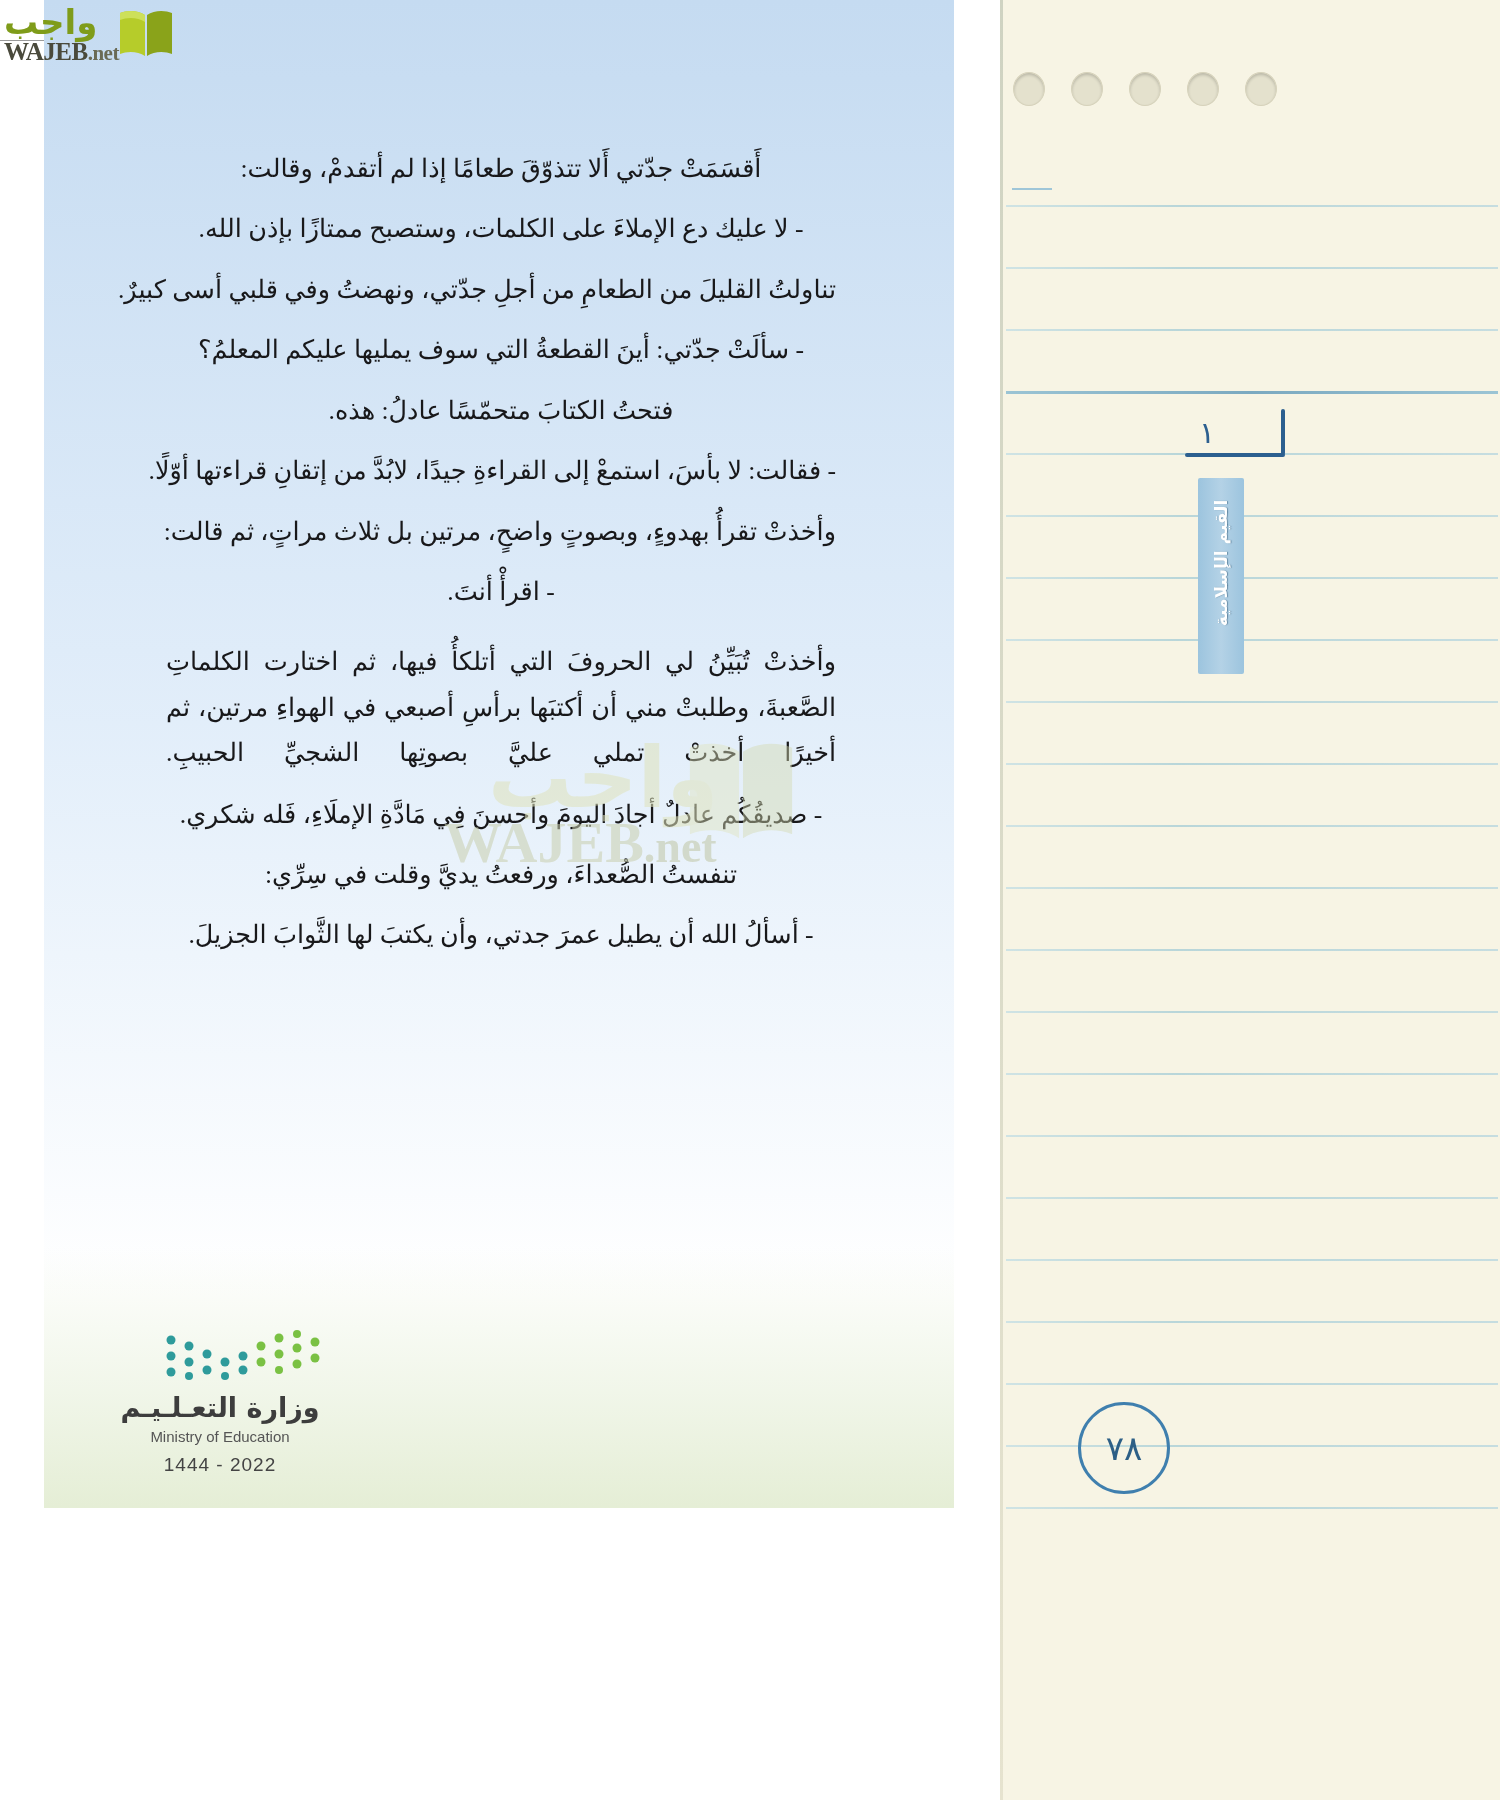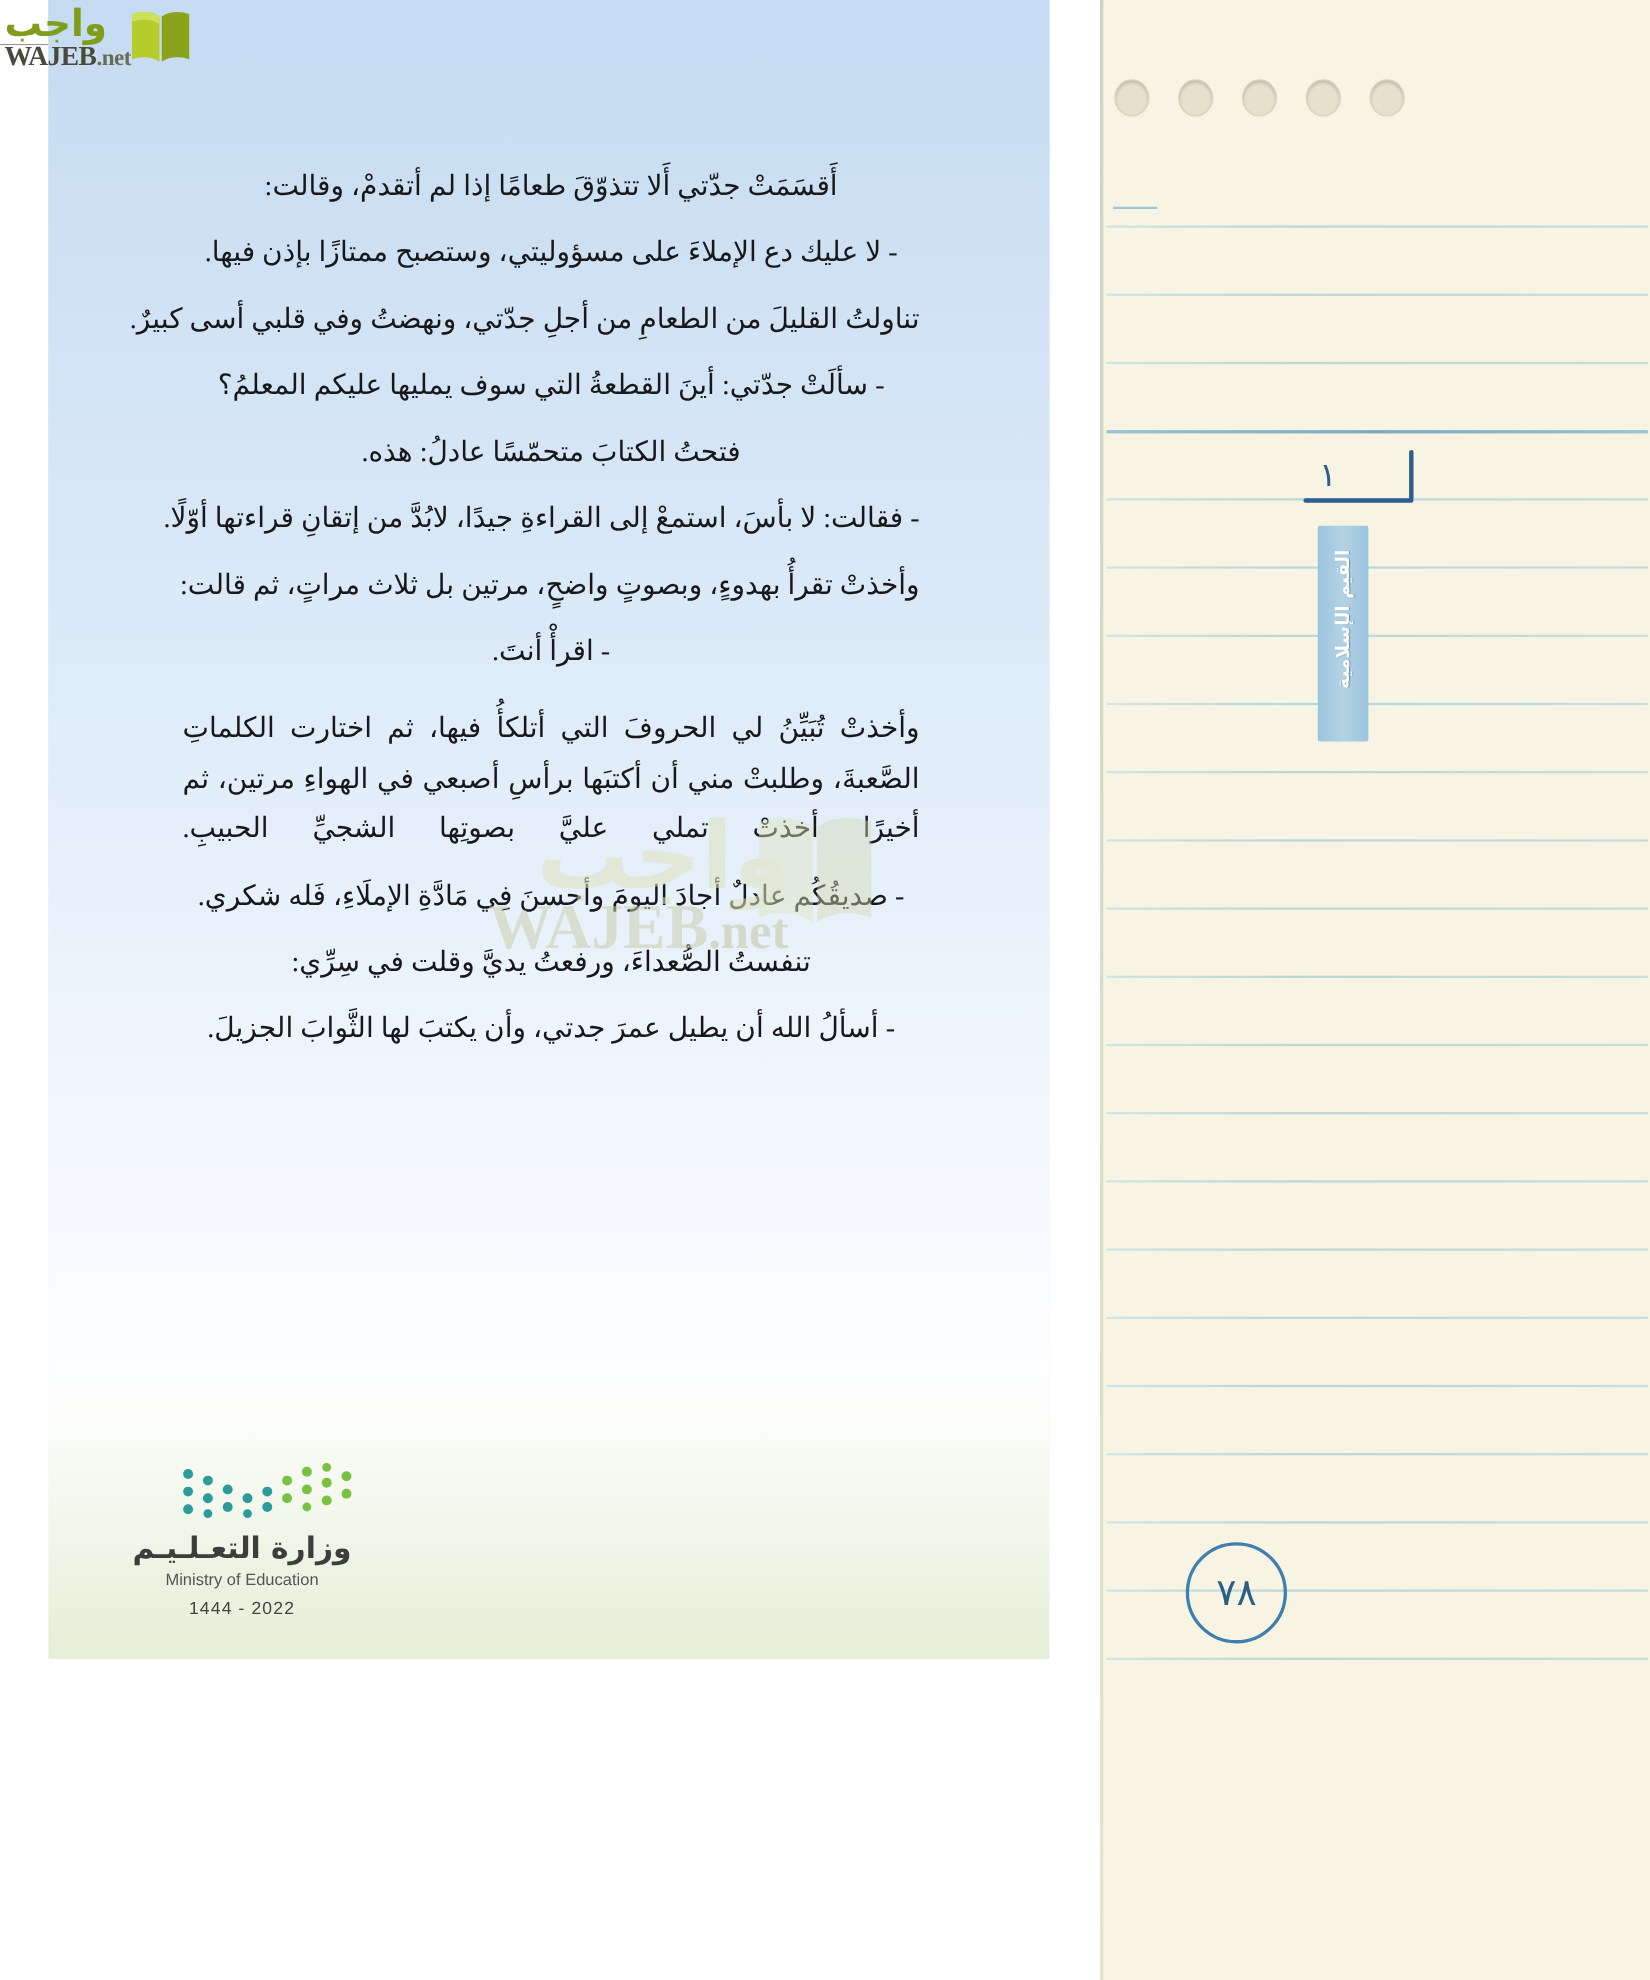--- a/index.html
+++ b/index.html
@@ -79,21 +79,21 @@
     position:absolute;left:0;top:62px;width:250px;text-align:center;
     font-size:27px;color:#3d3d3d;font-weight:bold;
     font-family:"DejaVu Sans","Liberation Sans",sans-serif;letter-spacing:1px;
   }
   .moe-en{
     position:absolute;left:0;top:98px;width:250px;text-align:center;
     font-size:15px;color:#555;font-family:"Liberation Sans",sans-serif;
   }
   .moe-yr{
     position:absolute;left:0;top:124px;width:250px;text-align:center;
-    font-size:16px;color:#444;font-family:"Liberation Sans",sans-serif;letter-spacing:1px;
+    font-size:19px;color:#444;font-family:"Liberation Sans",sans-serif;letter-spacing:1px;
   }
 
   
   .notes-panel{
     position:absolute;left:1000px;top:0;width:500px;height:1800px;
     background:#f7f4e4;
   }
   .notes-edge{
     position:absolute;left:0;top:0;width:3px;height:1800px;
     background:linear-gradient(180deg,#cfd3c2,#e6e3cf);
@@ -179,21 +179,21 @@
   <div class="crop-r2"></div>
   <div class="crop-l"></div>
   <div class="crop-l2"></div>
 
   <div class="main-panel">
     <div class="main-inner"></div>
     <div class="main-bottomfade"></div>
 
     <div class="content">
       <p class="line">أَقسَمَتْ جدّتي أَلا تتذوّقَ طعامًا إذا لم أتقدمْ، وقالت:</p>
-      <p class="line">- لا عليك دع الإملاءَ على مسؤوليتي، وستصبح ممتازًا بإذن فيها.</p>
+      <p class="line">- لا عليك دع الإملاءَ على الكلمات، وستصبح ممتازًا بإذن الله.</p>
       <p class="line">تناولتُ القليلَ من الطعامِ من أجلِ جدّتي، ونهضتُ وفي قلبي أسى كبيرٌ.</p>
       <p class="line">- سألَتْ جدّتي: أينَ القطعةُ التي سوف يمليها عليكم المعلمُ؟</p>
       <p class="line">فتحتُ الكتابَ متحمّسًا عادلُ: هذه.</p>
       <p class="line">- فقالت: لا بأسَ، استمعْ إلى القراءةِ جيدًا، لابُدَّ من إتقانِ قراءتها أوّلًا.</p>
       <p class="line">وأخذتْ تقرأُ بهدوءٍ، وبصوتٍ واضحٍ، مرتين بل ثلاث مراتٍ، ثم قالت:</p>
       <p class="line">- اقرأْ أنتَ.</p>
 
       <p class="para">وأخذتْ تُبَيِّنُ لي الحروفَ التي أتلكأُ فيها، ثم اختارت الكلماتِ الصَّعبةَ، وطلبتْ مني أن أكتبَها برأسِ أصبعي في الهواءِ مرتين، ثم أخيرًا أخذتْ تملي عليَّ بصوتِها الشجيِّ الحبيبِ.</p>
 
       <div class="gap-sm"></div>

